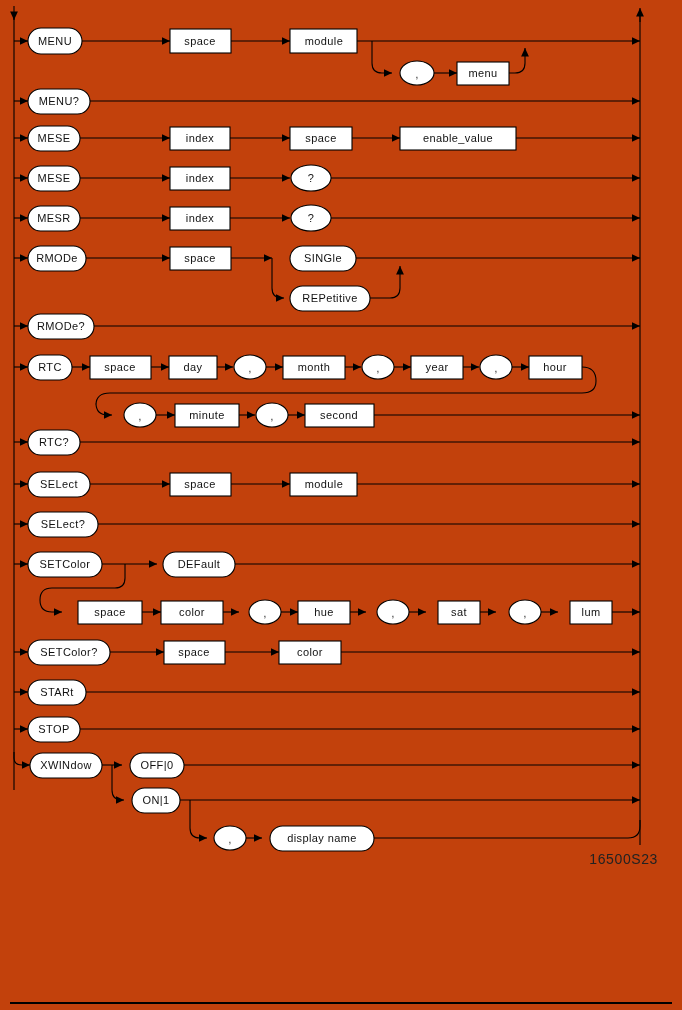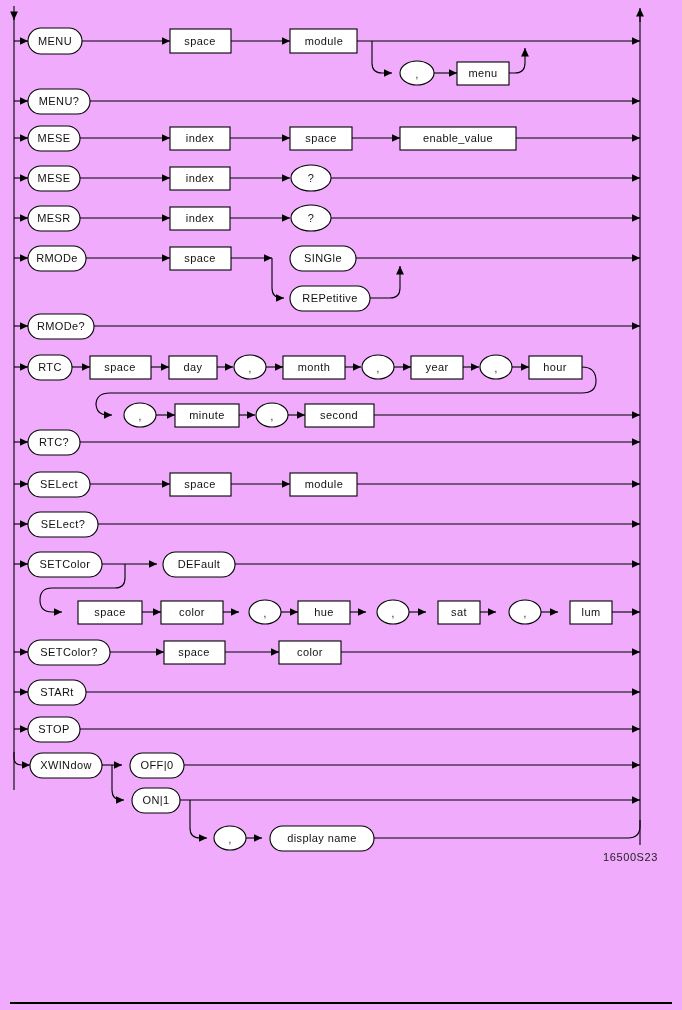--- a/index.html
+++ b/index.html
@@ -7,21 +7,21 @@
     padding: 0;
     background: #ffffff;
   }
   body {
     font-family: "Liberation Sans", sans-serif;
   }
   #page {
     position: relative;
     width: 682px;
     height: 1010px;
-    background: #f0abfc;
+    background: #c2410c;
     overflow: hidden;
   }
   #diagram-svg {
     position: absolute;
     left: 0;
     top: 0;
     width: 682px;
     height: 1010px;
   }
   .rail, .wire {
@@ -51,21 +51,21 @@
     font-size: 10px;
     fill: #111111;
     text-anchor: middle;
     dominant-baseline: middle;
   }
   .fig-id {
     position: absolute;
     right: 24px;
     top: 851px;
     font-family: "Liberation Sans", sans-serif;
-    font-size: 11px;
+    font-size: 14px;
     color: #222222;
     letter-spacing: 0.6px;
   }
   .bottom-rule {
     position: absolute;
     left: 10px;
     top: 1002px;
     width: 662px;
     height: 1.6px;
     background: #000000;

